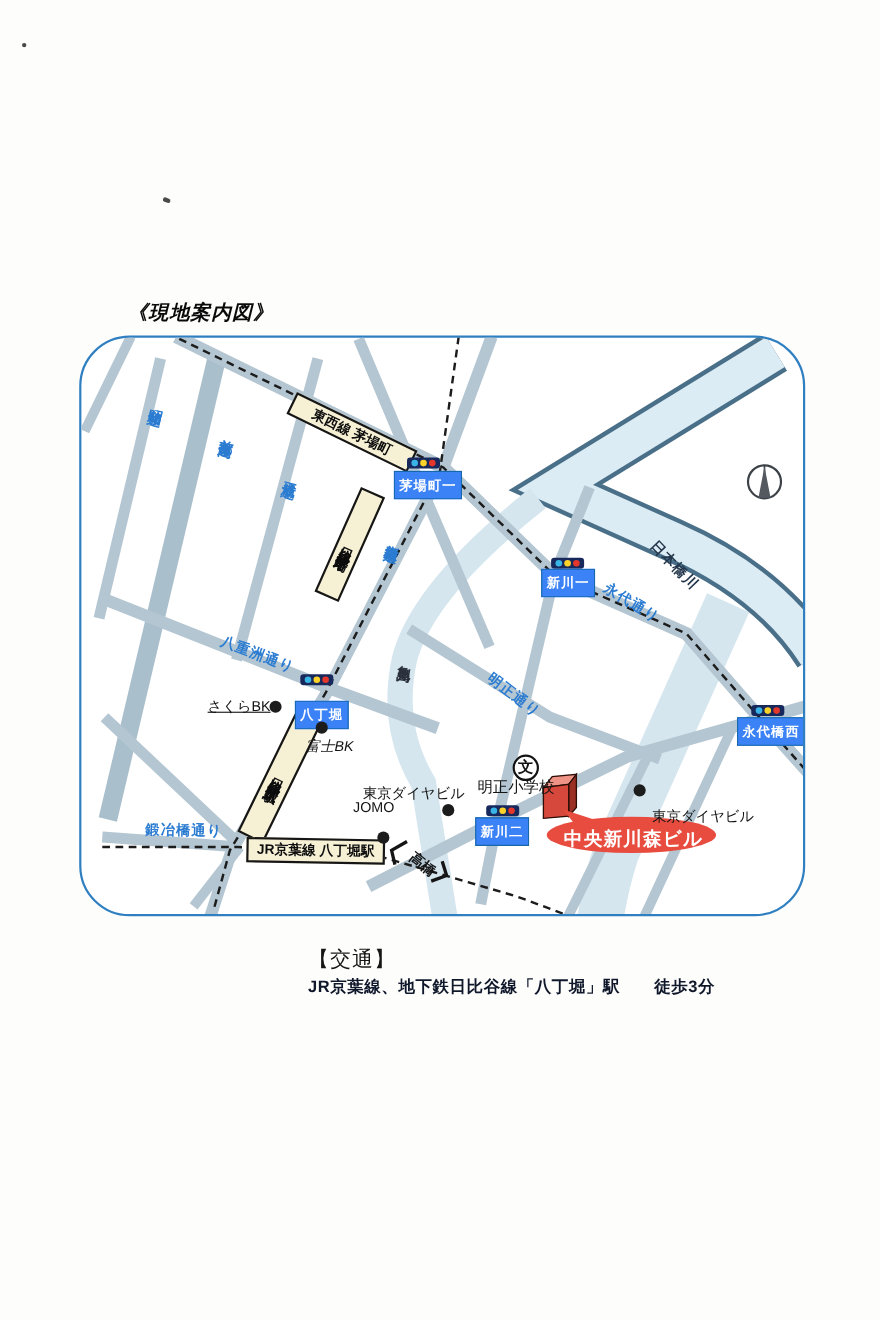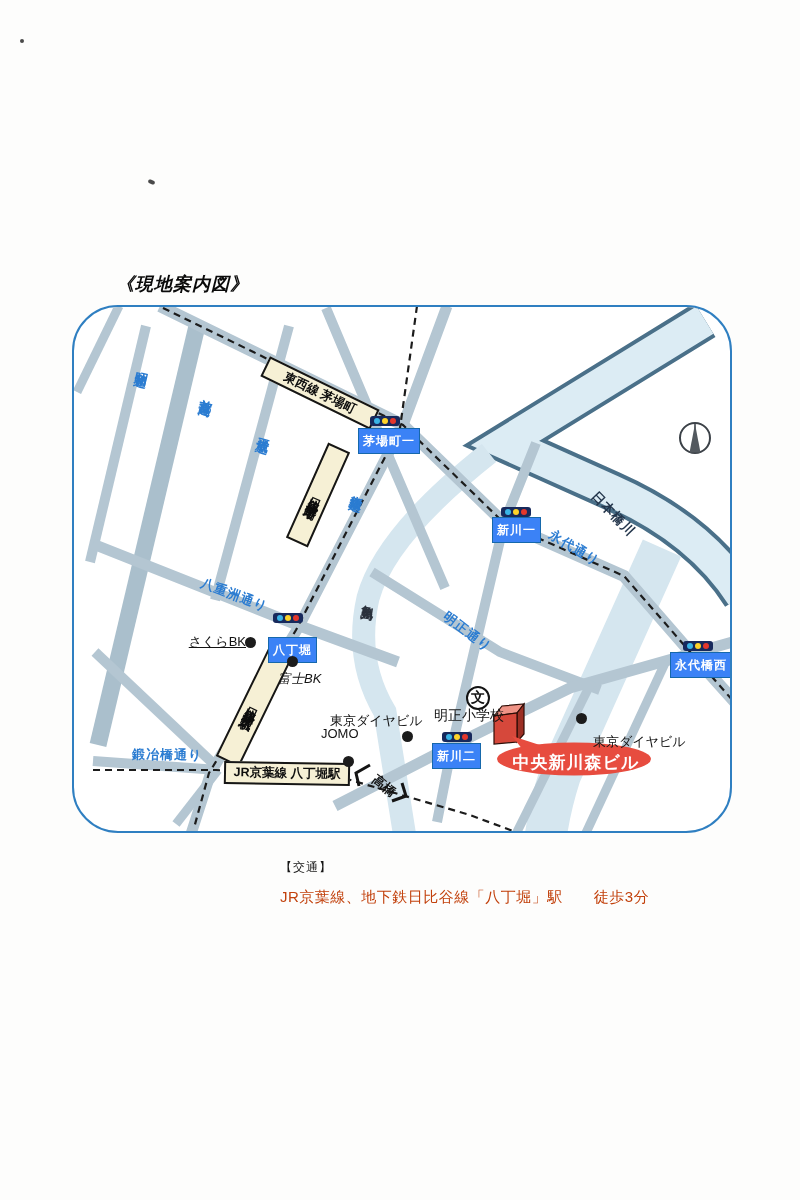--- a/index.html
+++ b/index.html
@@ -42,22 +42,22 @@
   
   .school-sym{position:absolute;width:24px;height:24px;border:2px solid #131313;border-radius:50%;
     display:flex;align-items:center;justify-content:center;font-size:14px;font-weight:bold;
     color:#131313;background:#fff;box-sizing:border-box;}
   
   .dest-label{position:absolute;color:#ffffff;font-size:17px;font-weight:bold;
     letter-spacing:1px;text-align:center;white-space:nowrap;}
   
   .bridge{position:absolute;font-size:13px;font-weight:bold;color:#131313;white-space:nowrap;}
   
-  .footer-head{left:280px;top:859px;font-size:12px;color:#161616;letter-spacing:1px;}
-  .footer-line{left:280px;top:888px;font-size:15px;color:#c2410c;letter-spacing:0.5px;}
+  .footer-head{left:280px;top:859px;font-size:19px;color:#161616;letter-spacing:1px;}
+  .footer-line{left:280px;top:888px;font-size:15px;color:#0f172a;letter-spacing:0.5px;font-weight:bold;}
   .speck{position:absolute;background:#4a4a4a;border-radius:2px;}
 </style>
 </head>
 <body>
 
 <div class="abs speck" style="left:20px;top:39px;width:4px;height:4px;"></div>
 <div class="abs speck" style="left:148px;top:180px;width:7px;height:4px;transform:rotate(20deg);"></div>
 
 <div class="abs page-title">《現地案内図》</div>
 

